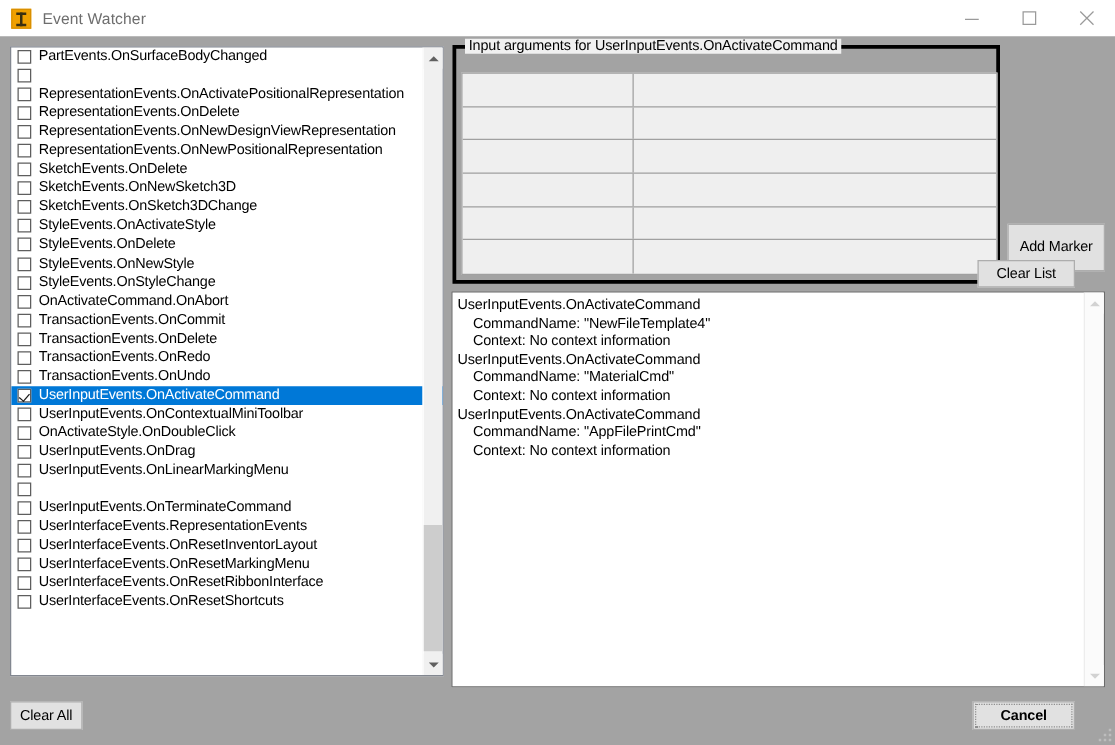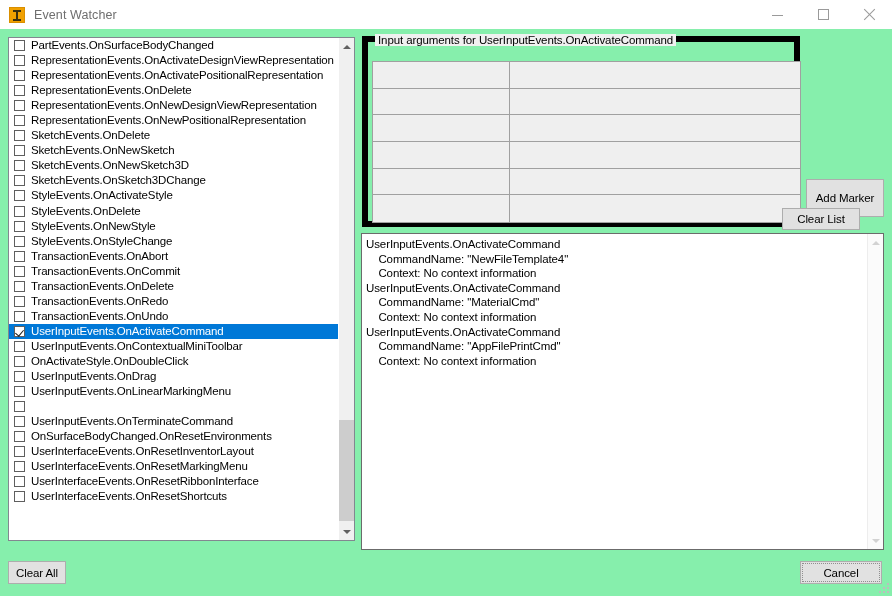--- a/index.html
+++ b/index.html
@@ -8,21 +8,21 @@
     background: #ffffff;
   }
   body {
     font-family: "Liberation Sans", sans-serif;
     -webkit-font-smoothing: none;
   }
   #app {
     position: relative;
     width: 892px;
     height: 596px;
-    background: #86efac;
+    background: #a3a3a3;
     overflow: hidden;
     box-sizing: border-box;
   }
 
   
   .titlebar {
     position: absolute;
     left: 0; top: 0;
     width: 892px; height: 29px;
     background: #ffffff;
@@ -181,21 +181,21 @@
     left: 0;
     width: 16px;
     background: #cdcdcd;
   }
 
   
   .groupbox {
     position: absolute;
     left: 362px; top: 36px;
     width: 438px; height: 191px;
-    border: 6px solid #000000;
+    border: 3px solid #000000;
     box-sizing: border-box;
   }
   .groupbox-title {
     position: absolute;
     left: 7px; top: -8px;
     background: #f0f0f0;
     padding: 0 3px;
     font-size: 11.5px;
     color: #000000;
     white-space: nowrap;
@@ -257,24 +257,25 @@
     left: 782px; top: 208px;
     width: 78px; height: 22px; text-align: right;
   }
   #btn-clear-all {
     position: absolute;
     left: 8px; top: 561px;
     width: 58px; height: 23px;
   }
   #btn-cancel {
     position: absolute;
-    left: 800px; top: 561px;
+    left: 778px; top: 561px;
     width: 82px; height: 23px;
     outline: 1px dotted #8f8f8f;
     outline-offset: -3px;
+    font-weight: bold;
   }
 
   
   .logpanel {
     position: absolute;
     left: 361px; top: 233px;
     width: 523px; height: 317px;
     background: #ffffff;
     border: 1px solid #6b6b6b;
     box-sizing: border-box;
@@ -336,21 +337,20 @@
   </div>
 
   <div class="listbox">
     <div class="list-inner" id="event-list">
         <div class="list-row">
           <span class="cb"></span>
           <span class="list-label">PartEvents.OnSurfaceBodyChanged</span>
         </div>
         <div class="list-row">
           <span class="cb"></span>
-          <span class="list-label">RepresentationEvents.OnActivateDesignViewRepresentation</span>
         </div>
         <div class="list-row">
           <span class="cb"></span>
           <span class="list-label">RepresentationEvents.OnActivatePositionalRepresentation</span>
         </div>
         <div class="list-row">
           <span class="cb"></span>
           <span class="list-label">RepresentationEvents.OnDelete</span>
         </div>
         <div class="list-row">
@@ -360,24 +360,20 @@
         <div class="list-row">
           <span class="cb"></span>
           <span class="list-label">RepresentationEvents.OnNewPositionalRepresentation</span>
         </div>
         <div class="list-row">
           <span class="cb"></span>
           <span class="list-label">SketchEvents.OnDelete</span>
         </div>
         <div class="list-row">
           <span class="cb"></span>
-          <span class="list-label">SketchEvents.OnNewSketch</span>
-        </div>
-        <div class="list-row">
-          <span class="cb"></span>
           <span class="list-label">SketchEvents.OnNewSketch3D</span>
         </div>
         <div class="list-row">
           <span class="cb"></span>
           <span class="list-label">SketchEvents.OnSketch3DChange</span>
         </div>
         <div class="list-row">
           <span class="cb"></span>
           <span class="list-label">StyleEvents.OnActivateStyle</span>
         </div>
@@ -388,21 +384,21 @@
         <div class="list-row">
           <span class="cb"></span>
           <span class="list-label">StyleEvents.OnNewStyle</span>
         </div>
         <div class="list-row">
           <span class="cb"></span>
           <span class="list-label">StyleEvents.OnStyleChange</span>
         </div>
         <div class="list-row">
           <span class="cb"></span>
-          <span class="list-label">TransactionEvents.OnAbort</span>
+          <span class="list-label">OnActivateCommand.OnAbort</span>
         </div>
         <div class="list-row">
           <span class="cb"></span>
           <span class="list-label">TransactionEvents.OnCommit</span>
         </div>
         <div class="list-row">
           <span class="cb"></span>
           <span class="list-label">TransactionEvents.OnDelete</span>
         </div>
         <div class="list-row">
@@ -435,21 +431,21 @@
         </div>
         <div class="list-row">
           <span class="cb"></span>
         </div>
         <div class="list-row">
           <span class="cb"></span>
           <span class="list-label">UserInputEvents.OnTerminateCommand</span>
         </div>
         <div class="list-row">
           <span class="cb"></span>
-          <span class="list-label">OnSurfaceBodyChanged.OnResetEnvironments</span>
+          <span class="list-label">UserInterfaceEvents.RepresentationEvents</span>
         </div>
         <div class="list-row">
           <span class="cb"></span>
           <span class="list-label">UserInterfaceEvents.OnResetInventorLayout</span>
         </div>
         <div class="list-row">
           <span class="cb"></span>
           <span class="list-label">UserInterfaceEvents.OnResetMarkingMenu</span>
         </div>
         <div class="list-row">

